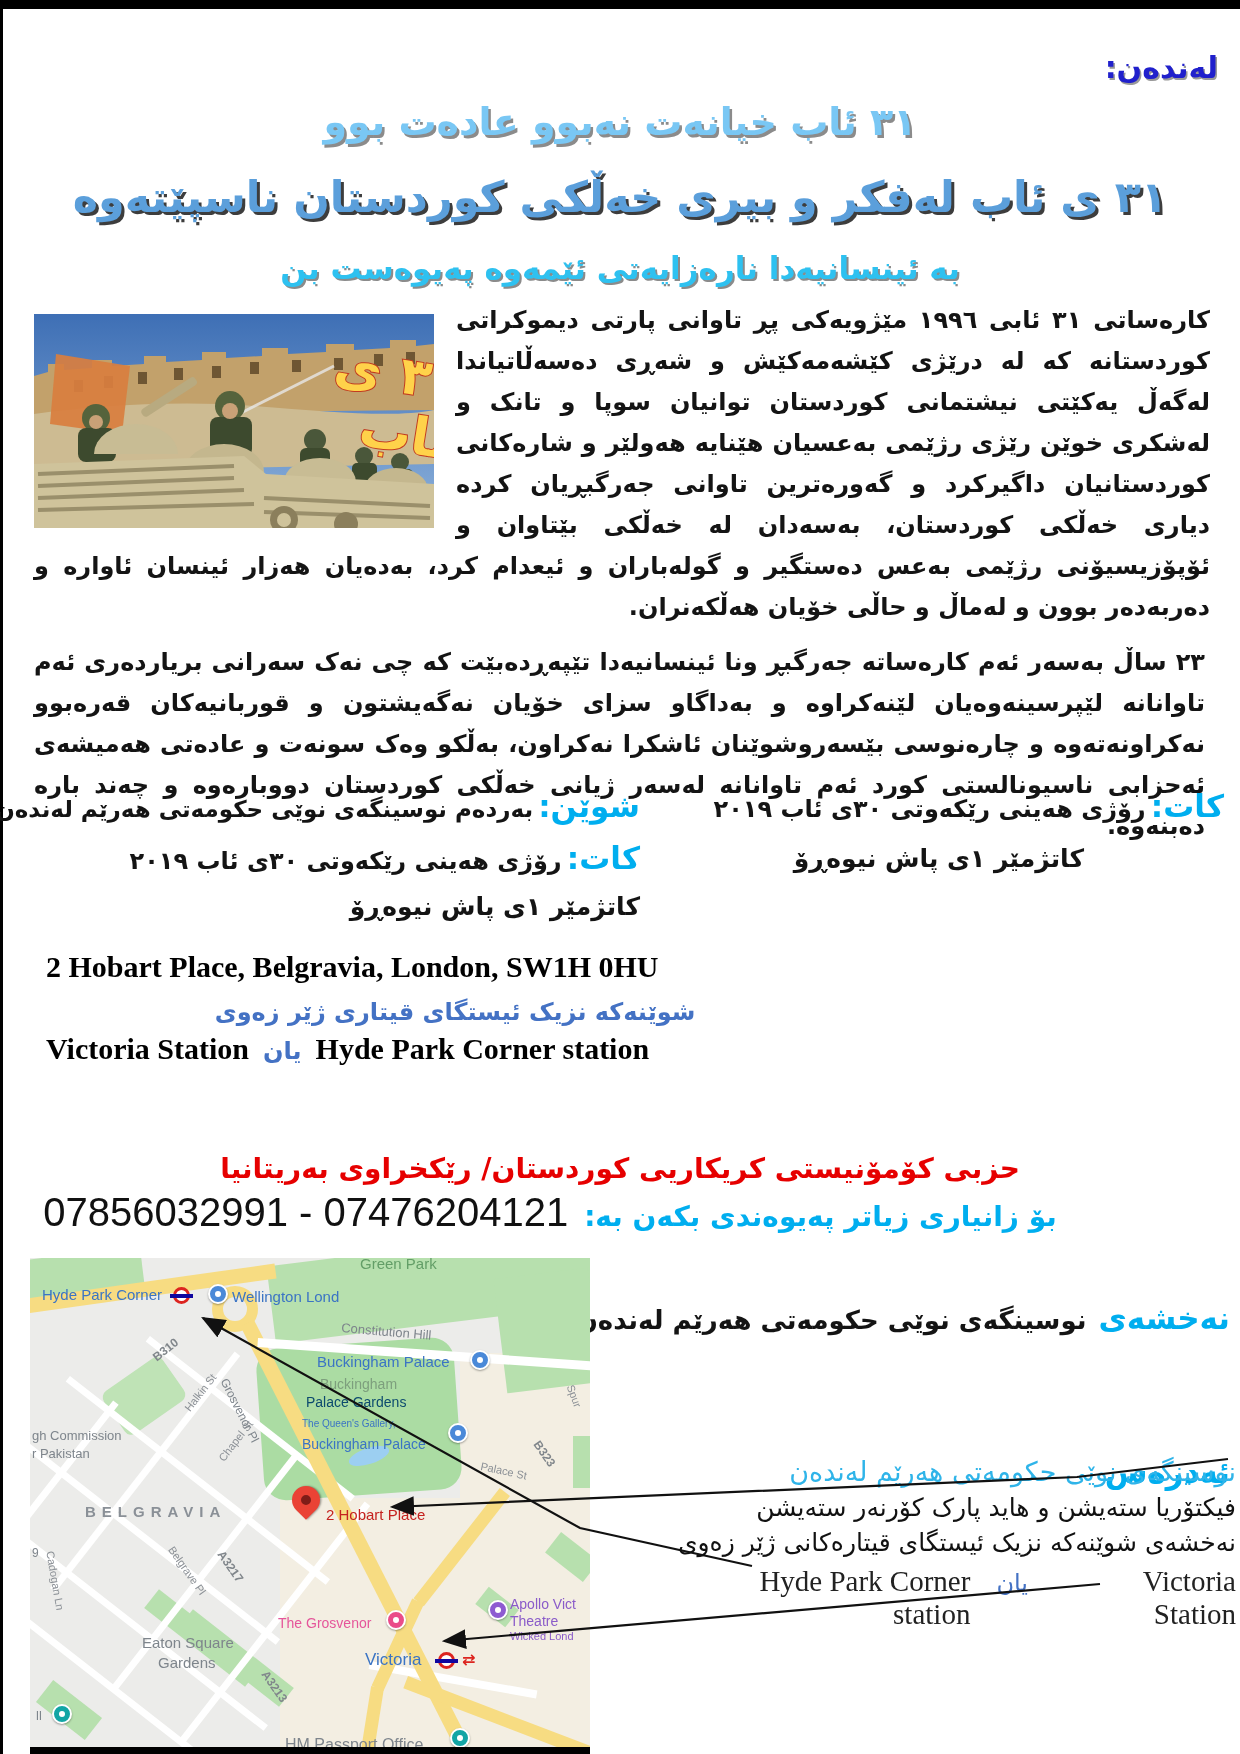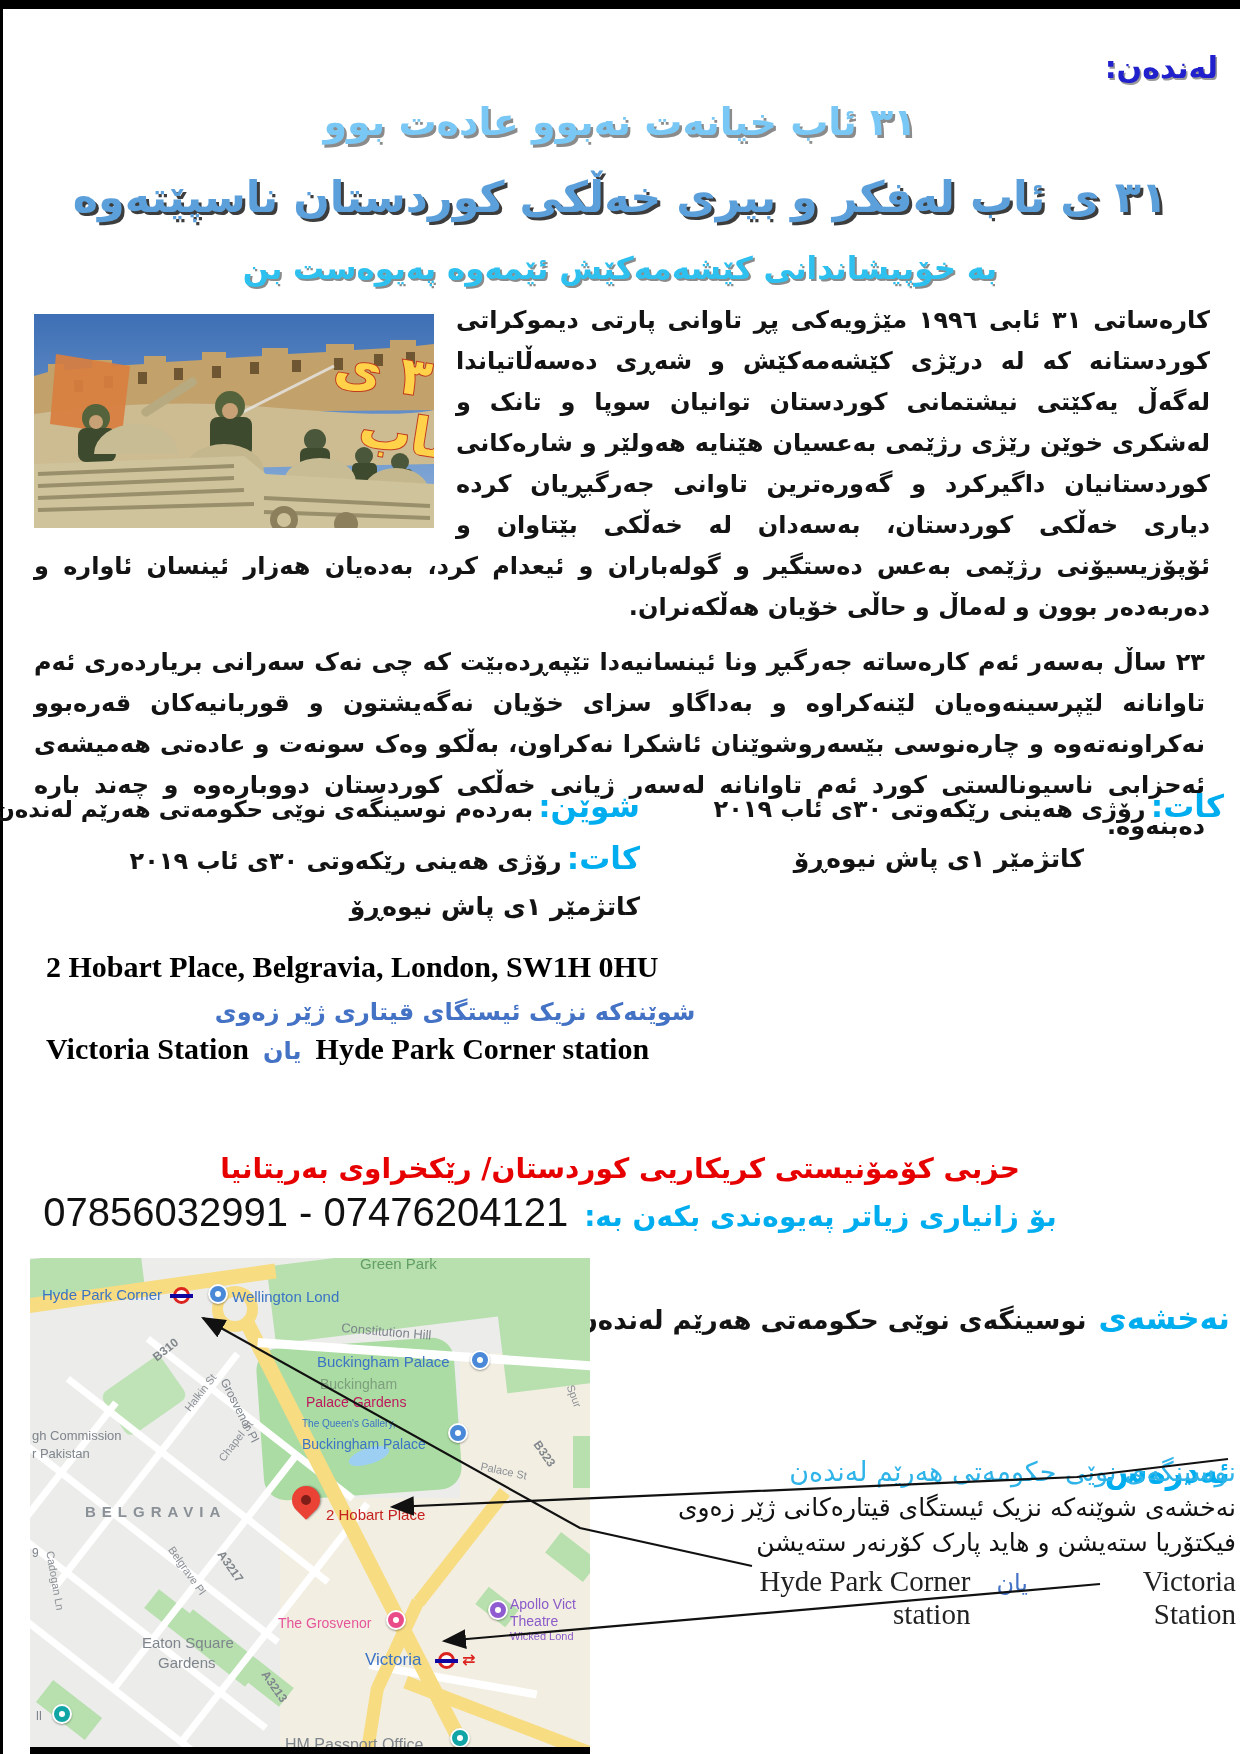--- a/index.html
+++ b/index.html
@@ -41,21 +41,21 @@
 
 <div class="abs" style="left:0;top:0;width:1240px;height:9px;background:#000"></div>
 <div class="abs" style="left:0;top:0;width:3px;height:1754px;background:#000"></div>
 
 <div class="abs kb rtl" style="right:22px;top:50px;font-size:30px;color:#2020CC;text-shadow:1.5px 1.5px 0 #9a9a9a">لەندەن:</div>
 
 <div class="abs kb rtl center" style="top:100px;font-size:38px;color:#79C7F4;text-shadow:2.5px 2.5px 0 #8b8b8b">٣١ ئاب خیانەت نەبوو عادەت بوو</div>
 
 <div class="abs kb rtl center" style="top:172px;font-size:43px;color:#5B9FDB;text-shadow:3px 3px 0 #3d3d3d">٣١ ی ئاب لەفکر و بیری خەڵکی کوردستان ناسپێتەوە</div>
 
-<div class="abs kb rtl center" style="top:250px;font-size:31px;color:#2EC1F0;text-shadow:2px 2px 0 #8b8b8b">بە خۆپیشاندانی کێشەمەکێش ئێمەوە پەیوەست بن</div>
+<div class="abs kb rtl center" style="top:250px;font-size:31px;color:#2EC1F0;text-shadow:2px 2px 0 #8b8b8b">بە ئینسانیەدا نارەزایەتی ئێمەوە پەیوەست بن</div>
 
 <div class="abs rtl" style="left:34px;top:300px;width:1176px;text-align:justify;color:#141414;font-size:24px;line-height:41px;font-weight:bold">
   <div style="float:left;width:400px;height:214px;margin:14px 22px 8px 0;overflow:hidden">
     <svg width="400" height="214" viewBox="0 0 400 214" xmlns="http://www.w3.org/2000/svg">
       <defs>
         <linearGradient id="sky" x1="0" y1="0" x2="0" y2="1">
           <stop offset="0" stop-color="#3E6FB5"></stop>
             <stop offset="1" stop-color="#8FB3DC"></stop>
         </linearGradient>
       </defs>
@@ -164,22 +164,22 @@
 
 <div class="abs" style="right:10px;top:1300px;display:flex;flex-direction:row-reverse;gap:12px;align-items:baseline">
   <span class="kb cyan rtl" style="font-size:31px">نەخشەی</span>
   <span class="kb rtl" style="font-size:26px;color:#141414">نوسینگەی نوێی حکومەتی هەرێم لەندەن</span>
 </div>
 
 <div class="abs kb cyan rtl" style="right:10px;top:1454px;font-size:31px">ئەدرەس</div>
 
 <div class="abs rtl" style="right:4px;top:1456px;width:560px;text-align:right">
   <div class="kn" style="font-size:27px;color:#2FB4E9">نوسینگەی نوێی حکومەتی هەرێم لەندەن</div>
+  <div class="kn" style="font-size:25px;color:#111;margin-top:6px">فیکتۆریا ستەیشن و هاید پارک کۆرنەر ستەیشن</div>
   <div class="kn" style="font-size:25px;color:#111;margin-top:6px">نەخشەی شوێنەکە نزیک ئیستگای قیتارەکانی ژێر زەوی</div>
-  <div class="kn" style="font-size:25px;color:#111;margin-top:6px">فیکتۆریا ستەیشن و هاید پارک کۆرنەر ستەیشن</div>
   <div style="direction:ltr;display:flex;justify-content:flex-end;gap:26px;align-items:baseline;margin-top:8px">
     <span style="font-family:'Liberation Serif','DejaVu Serif',serif;font-size:29px;color:#222">Hyde Park Corner station</span>
     <span class="kn rtl" style="font-size:24px;color:#4472C4">یان</span>
     <span style="font-family:'Liberation Serif','DejaVu Serif',serif;font-size:29px;color:#222">Victoria Station</span>
   </div>
 </div>
 
 <div id="map">
 
   <div class="cream" style="left:250px;top:240px;width:310px;height:256px"></div>
@@ -224,21 +224,21 @@
       <div class="ring"></div>
       <div class="bar"></div>
     </div>
   <div class="poipin" style="left:178px;top:26px;background:#4A89D8"></div>
   <div class="ml blue" style="left:202px;top:30px">Wellington Lond</div>
   <div class="ml gray" style="left:312px;top:62px;transform:rotate(5deg)">Constitution Hill</div>
   <div class="ml shield" style="left:120px;top:95px;transform:rotate(-38deg)">B310</div>
   <div class="ml blue" style="left:287px;top:95px">Buckingham Palace</div>
   <div class="poipin" style="left:440px;top:92px;background:#4A89D8"></div>
   <div class="ml park" style="left:290px;top:118px;color:#7D9F7D">Buckingham</div>
-  <div class="ml park" style="left:276px;top:136px;color:#be185d">Palace Gardens</div>
+  <div class="ml park" style="left:276px;top:136px;color:#0c4a6e">Palace Gardens</div>
   <div class="ml street" style="left:152px;top:148px;transform:rotate(-52deg)">Halkin St</div>
   <div class="ml gray" style="left:200px;top:118px;transform:rotate(63deg);font-size:12px">Grosvenor Pl</div>
   <div class="ml blue" style="left:272px;top:160px;font-size:10px">The Queen's Gallery,</div>
   <div class="ml blue" style="left:272px;top:178px;font-size:14px">Buckingham Palace</div>
   <div class="poipin" style="left:418px;top:165px;background:#4A89D8"></div>
   <div class="ml street" style="left:546px;top:125px;transform:rotate(70deg)">Spur</div>
   <div class="ml gray" style="left:2px;top:170px">gh Commission</div>
   <div class="ml gray" style="left:2px;top:188px">r Pakistan</div>
   <div class="ml street" style="left:186px;top:198px;transform:rotate(-52deg)">Chapel St</div>
   <div class="ml shield" style="left:512px;top:180px;transform:rotate(55deg)">B323</div>

